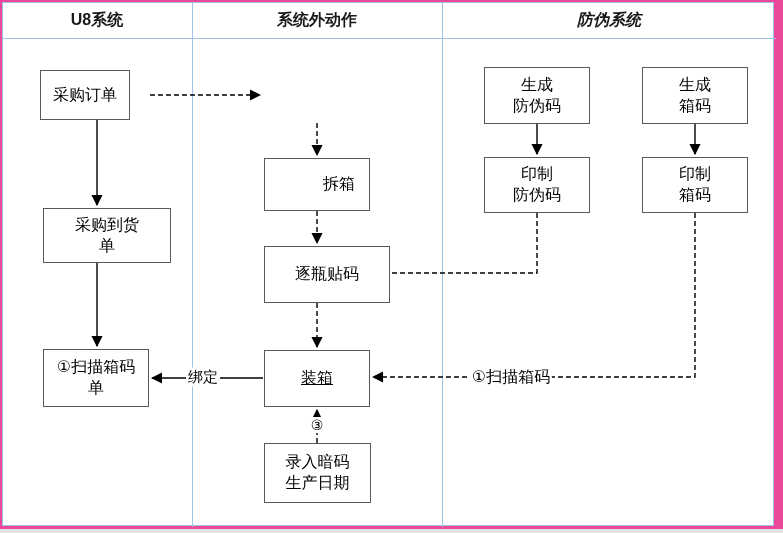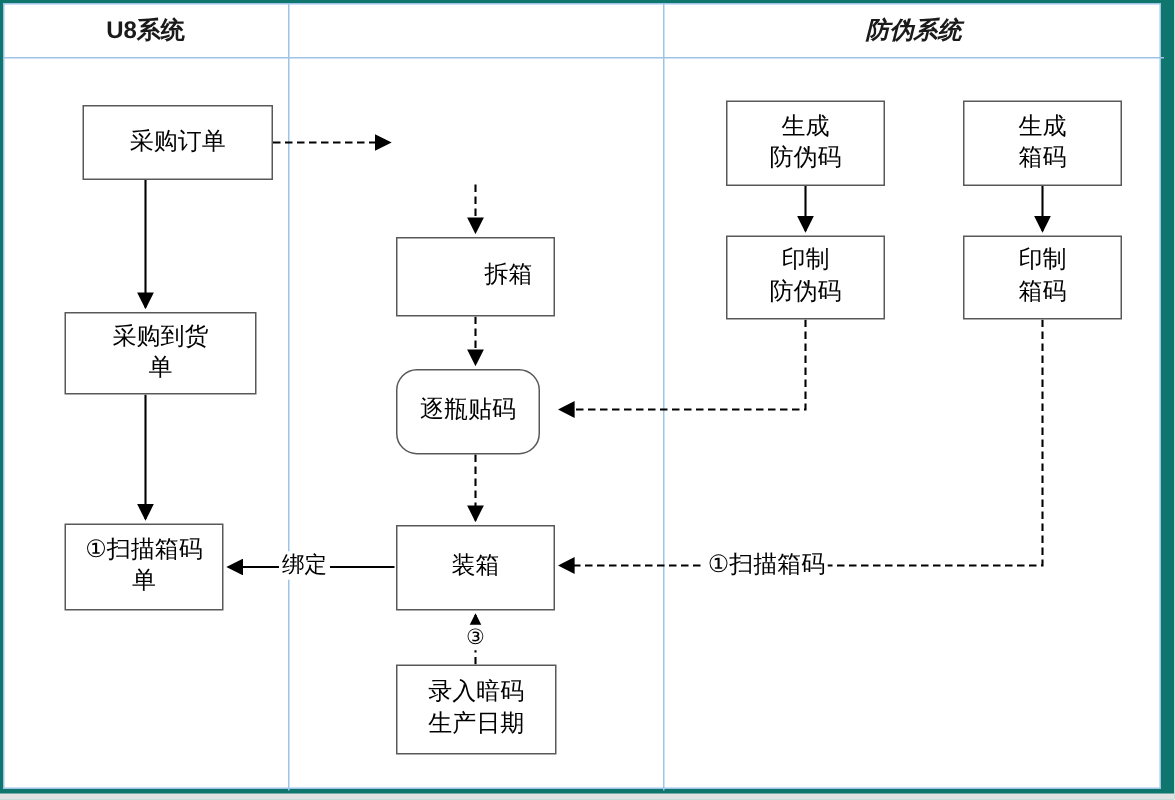--- a/index.html
+++ b/index.html
@@ -1,17 +1,17 @@
 <!DOCTYPE html>
 <html><head>
 <meta charset="utf-8">
 <style>
   html,body{margin:0;padding:0;background:#ffffff;}
   body{font-family:"Liberation Sans","DejaVu Sans",sans-serif;}
-  .stage{position:relative;width:783px;height:533px;background:#0f766e;overflow:hidden;}
+  .stage{position:relative;width:783px;height:533px;background:#ec4899;overflow:hidden;}
 
   
   .lane-table{position:absolute;left:2px;top:2px;width:772px;height:524px;
               border:1px solid #9DC3E6;background:#ffffff;box-sizing:border-box;}
   .v-divider{position:absolute;top:2px;width:1px;height:525px;background:#9DC3E6;z-index:1;}
   .header-sep{position:absolute;left:2px;top:38px;width:774px;height:1px;background:#9DC3E6;z-index:1;}
   .lane-header{position:absolute;top:2px;height:36px;display:flex;align-items:center;justify-content:center;
                font-size:16px;font-weight:bold;color:#1a1a1a;z-index:2;}
 
   
@@ -34,20 +34,21 @@
 <div class="stage">
 
   <div class="bottom-strip"></div>
 
   <div class="lane-table"></div>
   <div class="v-divider" style="left:192px;"></div>
   <div class="v-divider" style="left:442px;"></div>
   <div class="header-sep"></div>
 
   <div class="lane-header" style="left:2px;width:190px;">U8系统</div>
+  <div class="lane-header" style="left:192px;width:250px;">系统外动作</div>
   <div class="lane-header" style="left:442px;width:334px;font-style:italic;">防伪系统</div>
 
   <svg class="edges" viewBox="0 0 783 533">
     <defs>
       <marker id="ah" viewBox="0 0 10 10" refX="9" refY="5" markerWidth="8" markerHeight="8" orient="auto">
         <path d="M0,0 L10,5 L0,10 Z" fill="#000000"></path>
       </marker>
     </defs>
 
     <path d="M97,120 L97,205" stroke="#000" stroke-width="1.4" fill="none" marker-end="url(#ah)"></path>
@@ -58,29 +59,29 @@
 
     <path d="M150,95 L260,95" stroke="#000" stroke-width="1.4" fill="none" stroke-dasharray="5 3" marker-end="url(#ah)"></path>
     <path d="M317,123 L317,155" stroke="#000" stroke-width="1.4" fill="none" stroke-dasharray="5 3" marker-end="url(#ah)"></path>
     <path d="M317,211 L317,243" stroke="#000" stroke-width="1.4" fill="none" stroke-dasharray="5 3" marker-end="url(#ah)"></path>
     <path d="M317,303 L317,347" stroke="#000" stroke-width="1.4" fill="none" stroke-dasharray="5 3" marker-end="url(#ah)"></path>
     <path d="M317,443 L317,410" stroke="#000" stroke-width="1.4" fill="none" stroke-dasharray="5 3" marker-end="url(#ah)"></path>
     <path d="M537,213 L537,273 L373,273" stroke="#000" stroke-width="1.4" fill="none" stroke-dasharray="5 3" marker-end="url(#ah)"></path>
     <path d="M695,213 L695,377 L373,377" stroke="#000" stroke-width="1.4" fill="none" stroke-dasharray="5 3" marker-end="url(#ah)"></path>
   </svg>
 
-  <div class="node" style="left:55px;top:70px;width:127px;height:50px;">采购订单</div>
+  <div class="node" style="left:40px;top:70px;width:90px;height:50px;">采购订单</div>
   <div class="node" style="left:43px;top:208px;width:128px;height:55px;">采购到货
 单</div>
   <div class="node" style="left:43px;top:349px;width:106px;height:58px;">①扫描箱码
 单</div>
 
   <div class="node" style="left:264px;top:158px;width:106px;height:53px;padding-left:44px;">拆箱</div>
-  <div class="node" style="left:264px;top:246px;width:96px;height:57px;border-radius:14px;">逐瓶贴码</div>
-  <div class="node" style="left:264px;top:350px;width:106px;height:57px;">装箱</div>
+  <div class="node" style="left:264px;top:246px;width:126px;height:57px;">逐瓶贴码</div>
+  <div class="node" style="left:264px;top:350px;width:106px;height:57px;text-decoration:underline;">装箱</div>
   <div class="node" style="left:264px;top:443px;width:107px;height:60px;text-align:center;">录入暗码
 生产日期</div>
 
   <div class="node" style="left:484px;top:67px;width:106px;height:57px;">生成
 防伪码</div>
   <div class="node" style="left:484px;top:157px;width:106px;height:56px;">印制
 防伪码</div>
   <div class="node" style="left:642px;top:67px;width:106px;height:57px;">生成
 箱码</div>
   <div class="node" style="left:642px;top:157px;width:106px;height:56px;">印制

